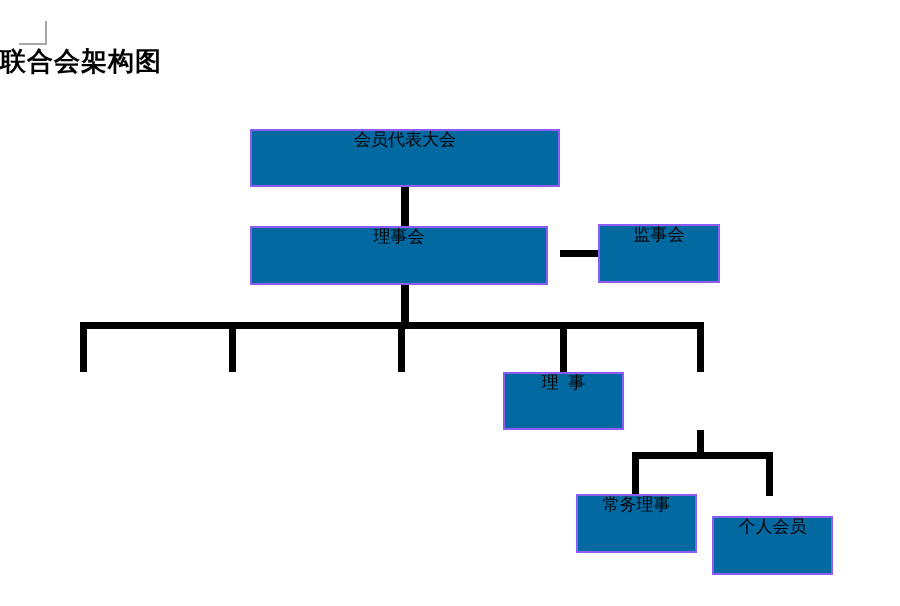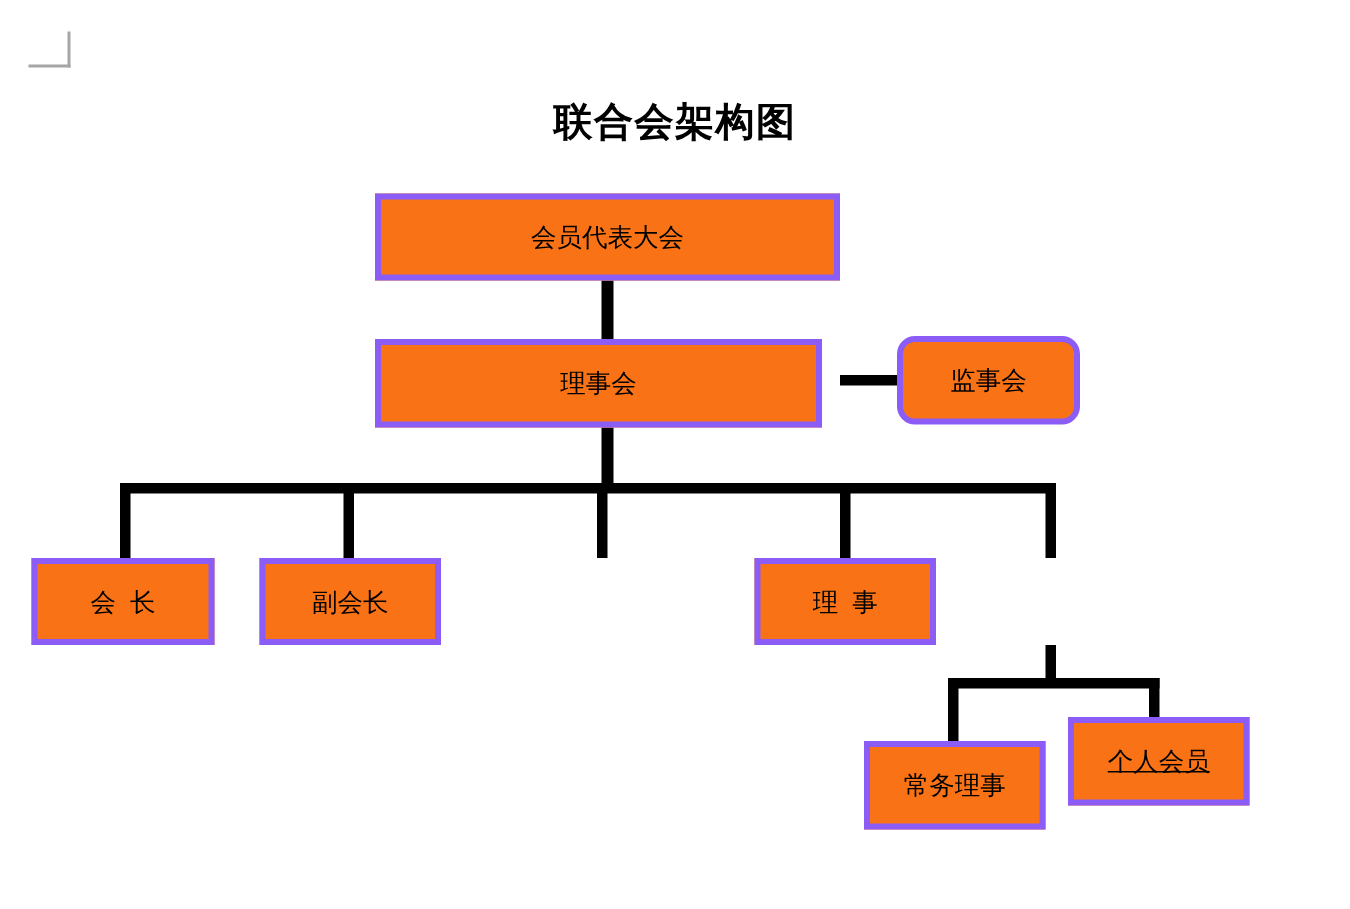--- a/index.html
+++ b/index.html
@@ -42,37 +42,36 @@
     height: 2px;
     background: #a6a6a6;
   }
 
   
   .chart-title {
     position: absolute;
     left: 0;
     top: 44px;
     width: 900px;
-    text-align: center;
+    text-align: left;
     font-family: "Liberation Sans", "DejaVu Sans", sans-serif;
     font-size: 26px;
     font-weight: bold;
     letter-spacing: 1px;
     color: #000000;
-    margin-top: 20px;
   }
 
   
   .node {
     position: absolute;
     box-sizing: border-box;
-    border: 4px solid #8b5cf6;
-    background: #f97316;
+    border: 2px solid #8b5cf6;
+    background: #0369a1;
     display: flex;
-    align-items: center;
+    align-items: flex-start;
     justify-content: center;
     z-index: 3;
   }
   .node .label {
     font-family: "Liberation Sans", "DejaVu Sans", sans-serif;
     font-size: 17px;
     color: #000000;
     white-space: pre;
     line-height: 1;
   }
@@ -118,39 +117,33 @@
   <div class="conn" style="left:766px; top:452px; width:7px; height:44px;"></div>
 
   <div class="node" style="left:250px; top:129px; width:310px; height:58px;">
     <span class="label">会员代表大会</span>
   </div>
 
   <div class="node" style="left:250px; top:226px; width:298px; height:59px;">
     <span class="label">理事会</span>
   </div>
 
-  <div class="node" style="left:598px; top:224px; width:122px; height:59px;border-radius:12px;">
+  <div class="node" style="left:598px; top:224px; width:122px; height:59px;">
     <span class="label">监事会</span>
   </div>
 
-  <div class="node" style="left:21px; top:372px; width:122px; height:58px;">
-    <span class="label">会  长</span>
-  </div>
 
-  <div class="node" style="left:173px; top:372px; width:121px; height:58px;">
-    <span class="label">副会长</span>
-  </div>
 
 
   <div class="node" style="left:503px; top:372px; width:121px; height:58px;">
     <span class="label">理  事</span>
   </div>
 
 
   <div class="node" style="left:576px; top:494px; width:121px; height:59px;">
     <span class="label">常务理事</span>
   </div>
 
-  <div class="node" style="left:712px; top:478px; width:121px; height:59px;text-decoration:underline;">
+  <div class="node" style="left:712px; top:516px; width:121px; height:59px;">
     <span class="label">个人会员</span>
   </div>
 
 </div>
 
 </body></html>

